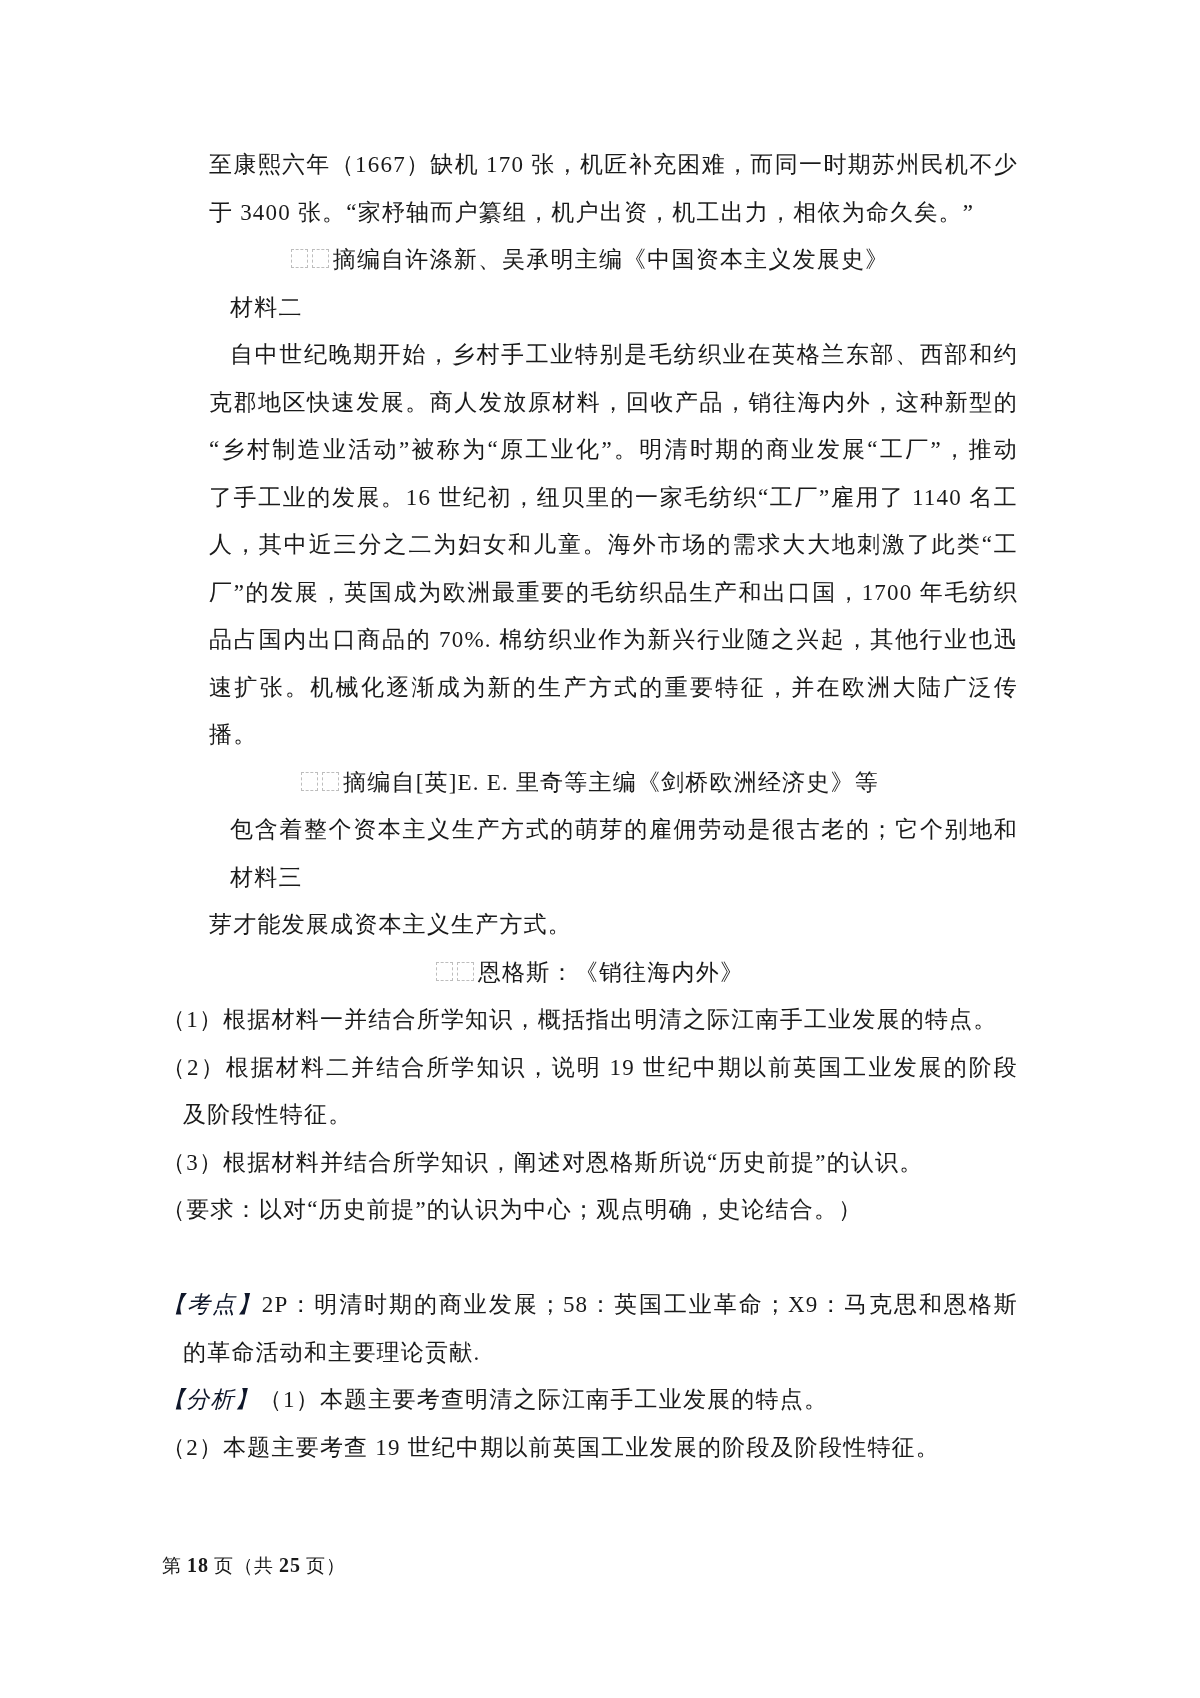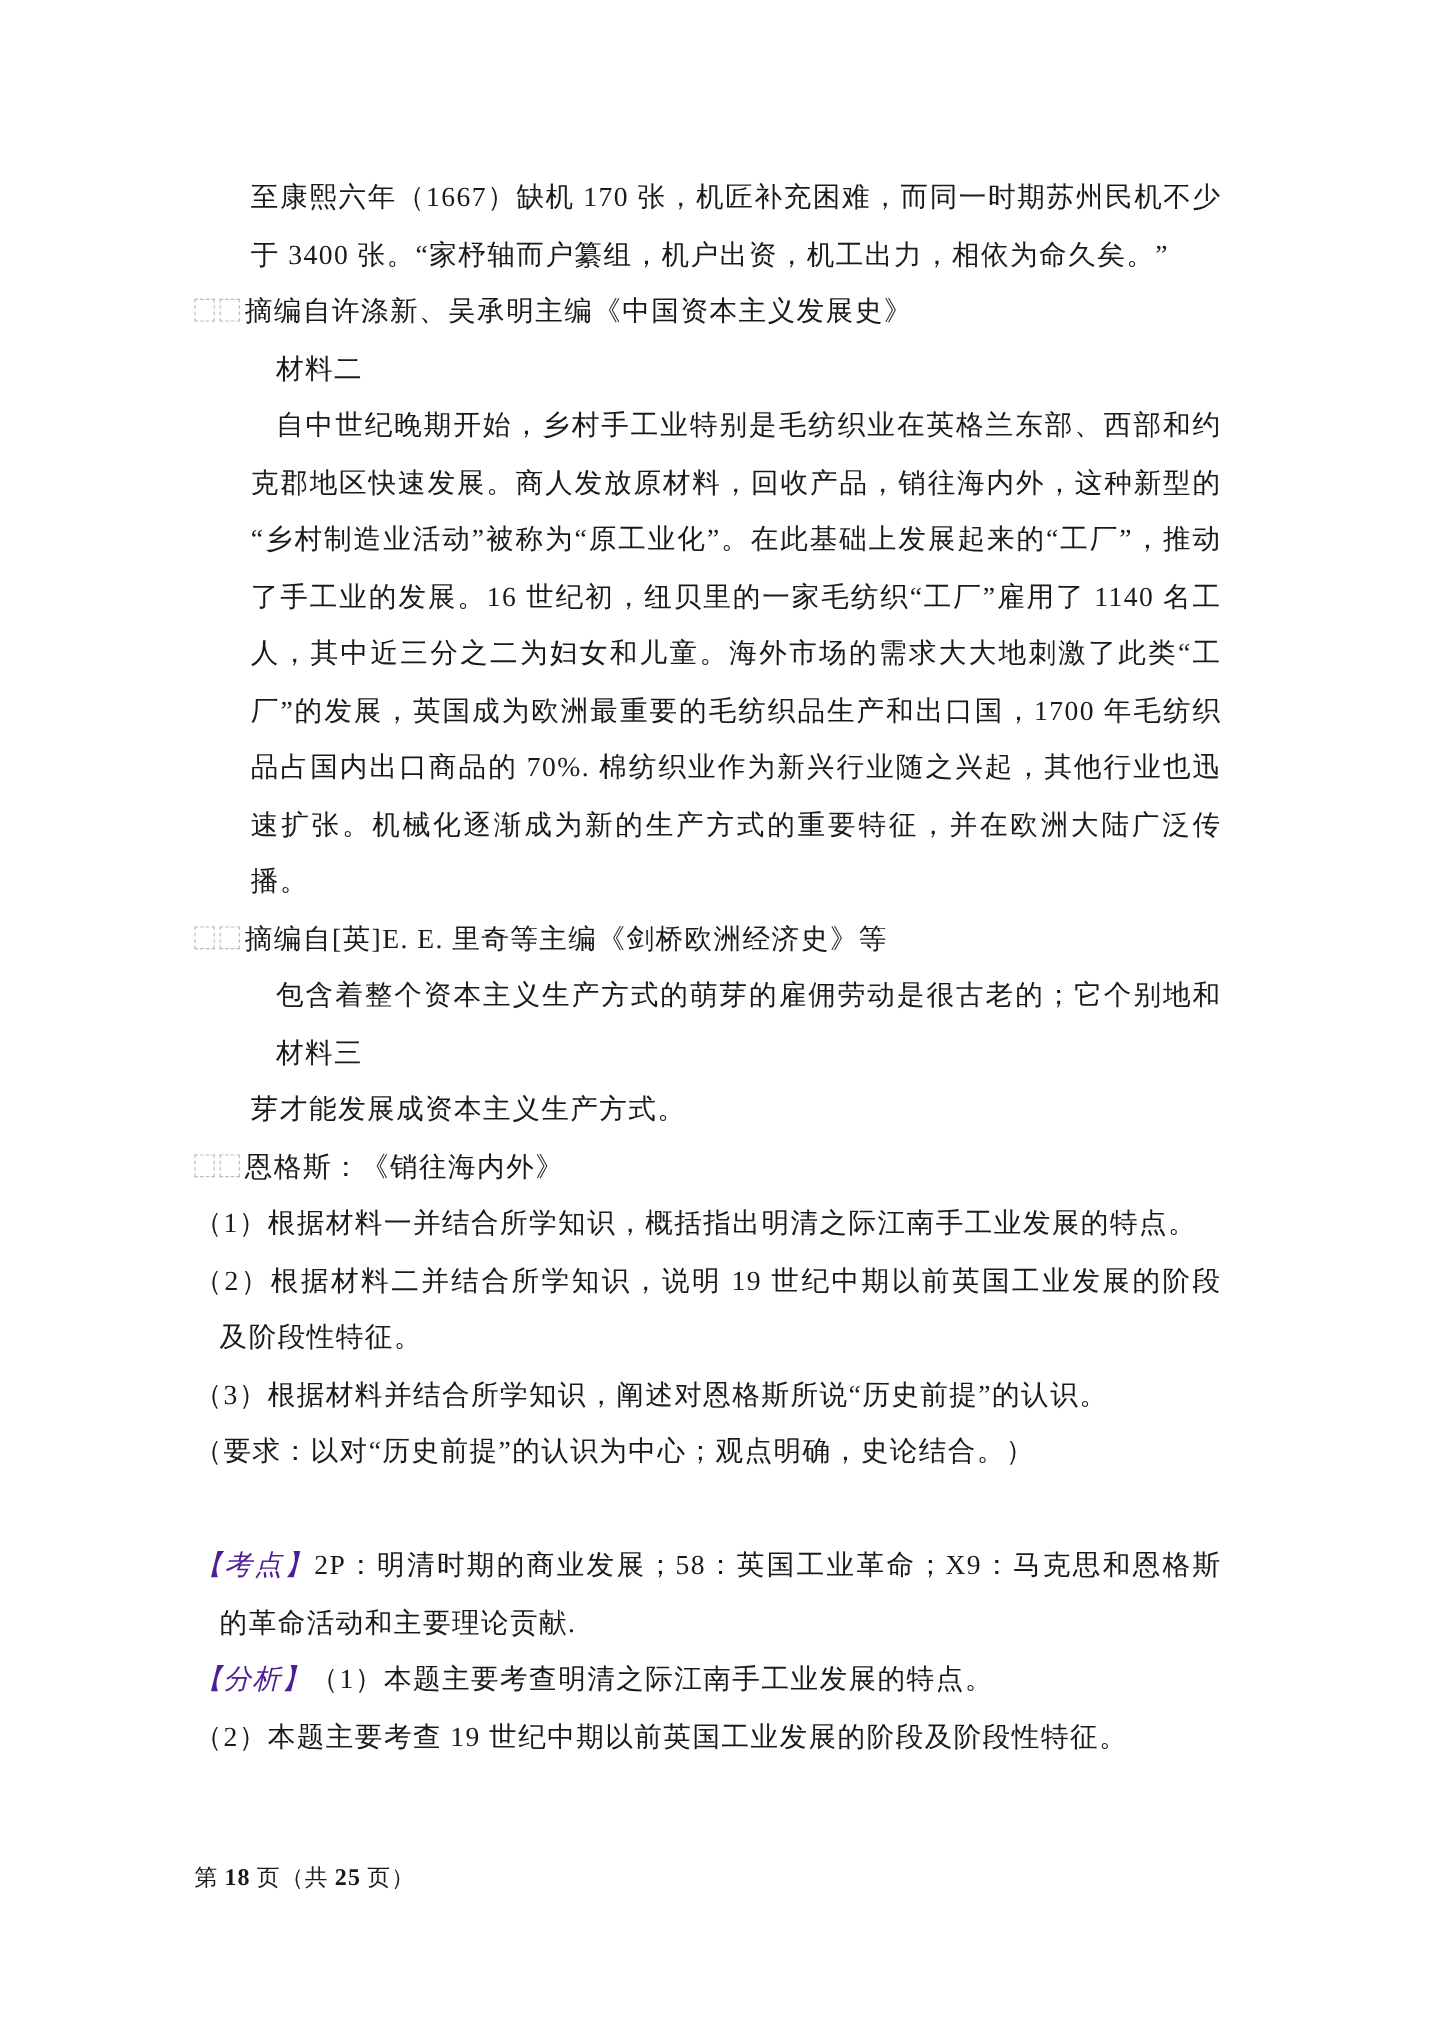--- a/index.html
+++ b/index.html
@@ -29,24 +29,24 @@
     overflow: visible;
   }
   .line.j {
     text-align: justify;
     text-align-last: justify;
   }
   .ind-q  { padding-left: 0; }
   .ind-qc { padding-left: 21px; }
   .ind-m  { padding-left: 47px; }
   .ind-mi { padding-left: 68px; }
-  .attr { text-align: left; }
+  .attr { text-align: center; }
   .gap { height: 47.5px; }
   .blue-label {
-    color: #4c1d95;
+    color: #0f172a;
     font-style: italic;
   }
   .glyph-box {
     display: inline-block;
     width: 17px; height: 19px;
     border: 1px dashed #bdbdbd;
     margin-right: 4px;
     vertical-align: -1px;
     box-sizing: border-box;
   }
@@ -70,21 +70,21 @@
 
 <div class="sheet">
   <div class="doc-body">
 
   <div class="line j ind-m">至康熙六年（1667）缺机 170 张，机匠补充困难，而同一时期苏州民机不少</div>
       <div class="line ind-m">于 3400 张。“家杼轴而户纂组，机户出资，机工出力，相依为命久矣。”</div>
       <div class="line attr"><span class="glyph-box"></span><span class="glyph-box"></span><span>摘编自许涤新、吴承明主编《中国资本主义发展史》</span></div>
       <div class="line ind-mi">材料二</div>
       <div class="line j ind-mi">自中世纪晚期开始，乡村手工业特别是毛纺织业在英格兰东部、西部和约</div>
       <div class="line j ind-m">克郡地区快速发展。商人发放原材料，回收产品，销往海内外，这种新型的</div>
-      <div class="line j ind-m">“乡村制造业活动”被称为“原工业化”。在此基础上发展起来的“工厂”，推动</div>
+      <div class="line j ind-m">“乡村制造业活动”被称为“原工业化”。明清时期的商业发展“工厂”，推动</div>
       <div class="line j ind-m">了手工业的发展。16 世纪初，纽贝里的一家毛纺织“工厂”雇用了 1140 名工</div>
       <div class="line j ind-m">人，其中近三分之二为妇女和儿童。海外市场的需求大大地刺激了此类“工</div>
       <div class="line j ind-m">厂”的发展，英国成为欧洲最重要的毛纺织品生产和出口国，1700 年毛纺织</div>
       <div class="line j ind-m">品占国内出口商品的 70%. 棉纺织业作为新兴行业随之兴起，其他行业也迅</div>
       <div class="line j ind-m">速扩张。机械化逐渐成为新的生产方式的重要特征，并在欧洲大陆广泛传</div>
       <div class="line ind-m">播。</div>
       <div class="line attr"><span class="glyph-box"></span><span class="glyph-box"></span><span>摘编自[英]E. E. 里奇等主编《剑桥欧洲经济史》等</span></div>
       <div class="line j ind-mi">包含着整个资本主义生产方式的萌芽的雇佣劳动是很古老的；它个别地和</div>
       <div class="line ind-mi">材料三</div>
       <div class="line ind-m">芽才能发展成资本主义生产方式。</div>

